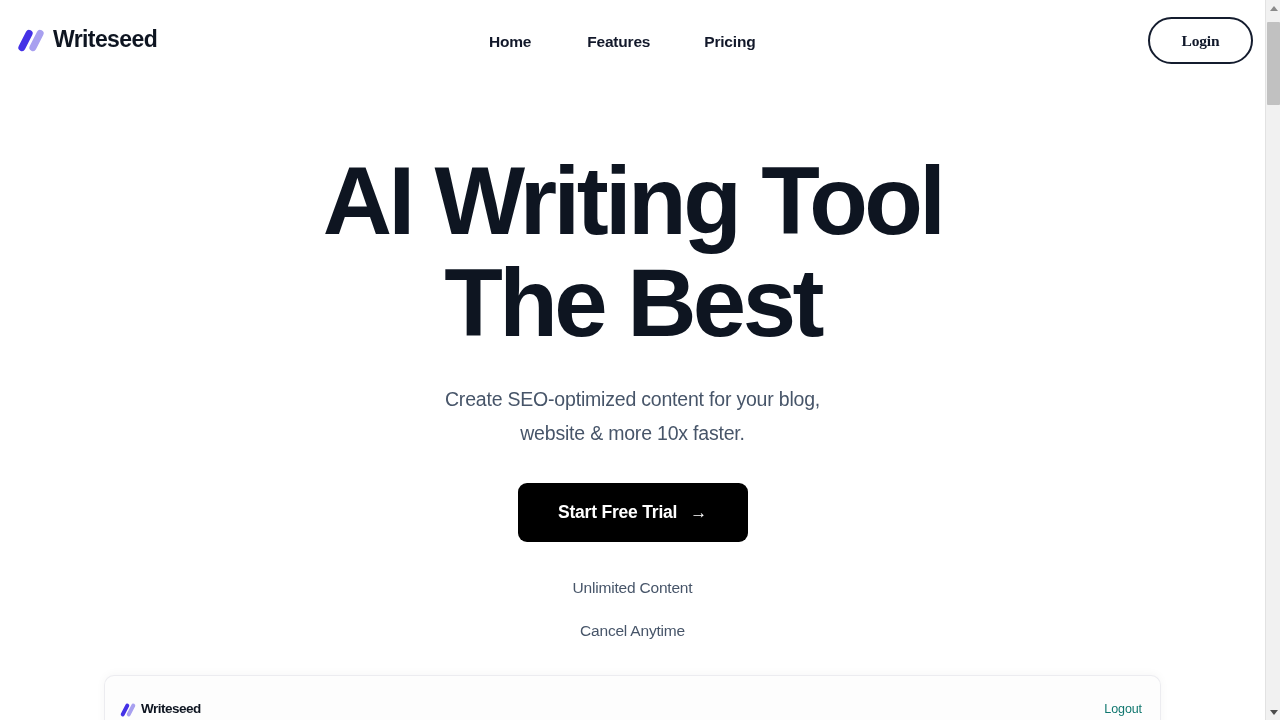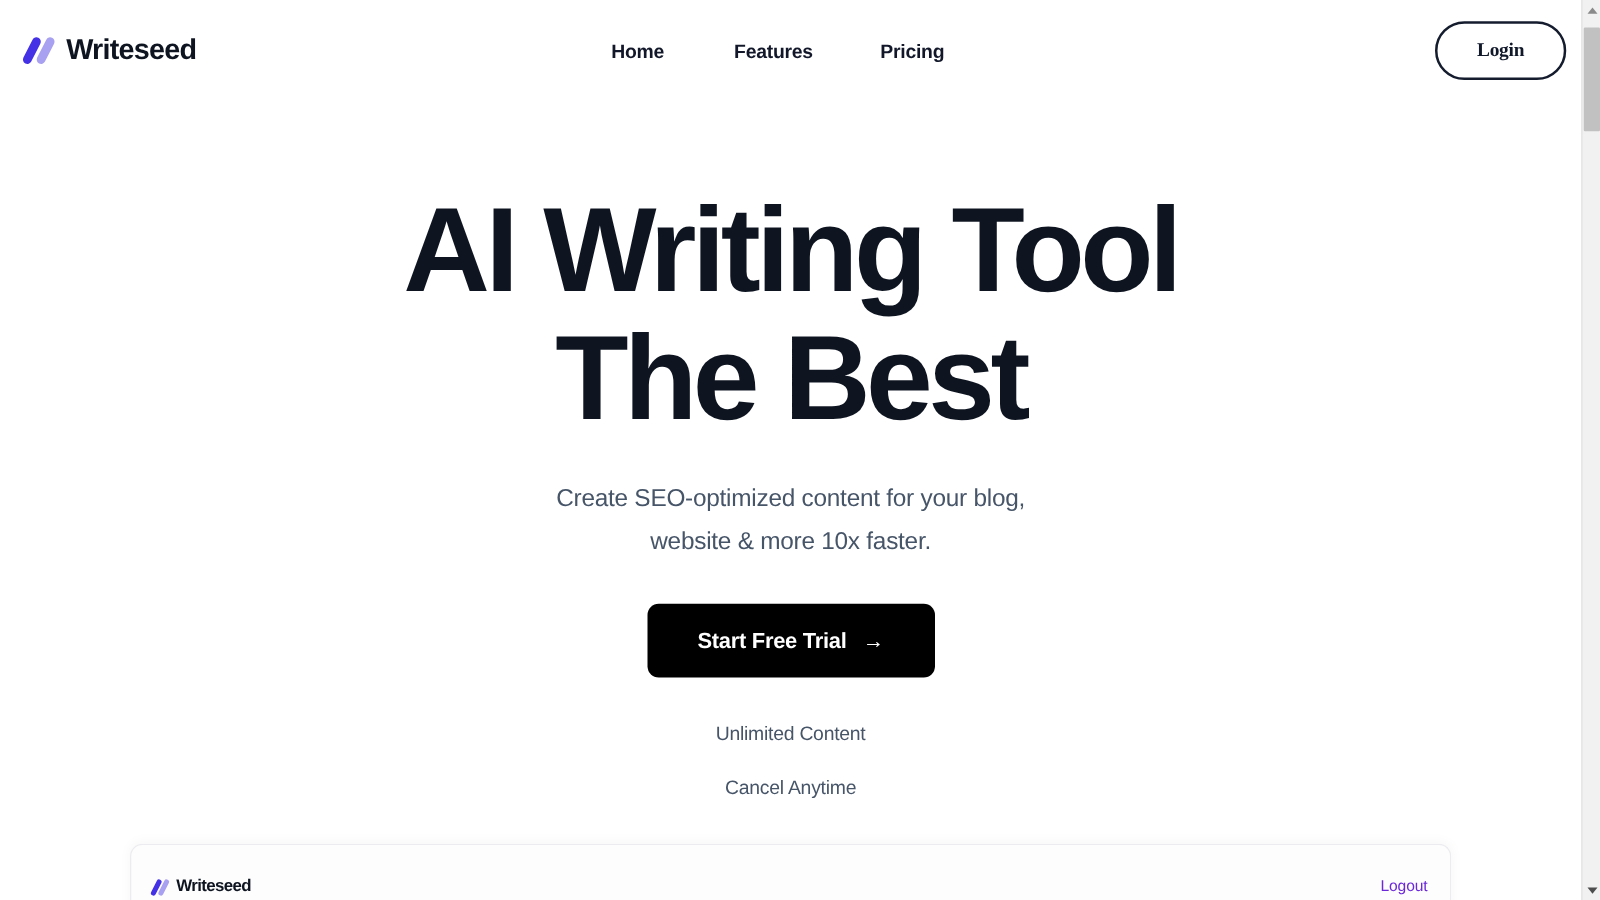--- a/index.html
+++ b/index.html
@@ -229,21 +229,21 @@
   .preview-brand-name {
     font-size: 13.5px;
     font-weight: bold;
     letter-spacing: -0.5px;
     color: #0e1521;
     line-height: 1;
   }
   .preview-logout {
     margin-top: 14px;
     font-size: 12.5px;
-    color: #6d28d9;
+    color: #0f766e;
     letter-spacing: -0.1px;
     cursor: pointer;
   }
 
   
   .scrollbar {
     position: absolute;
     right: 0; top: 0;
     width: 15px;
     height: 720px;

